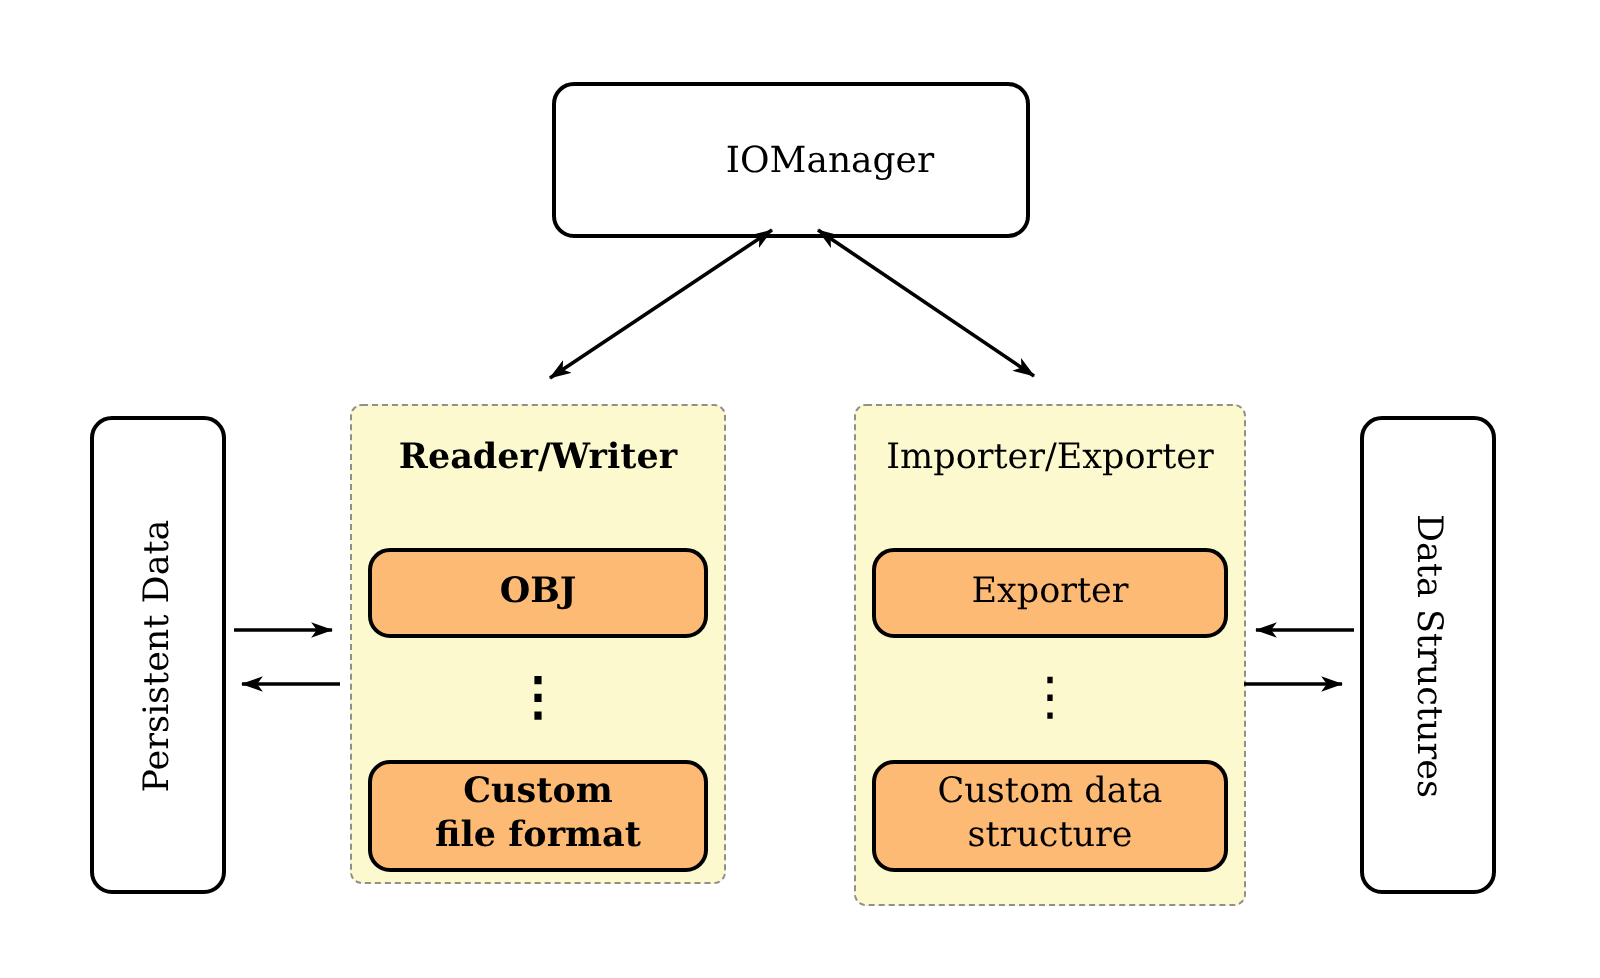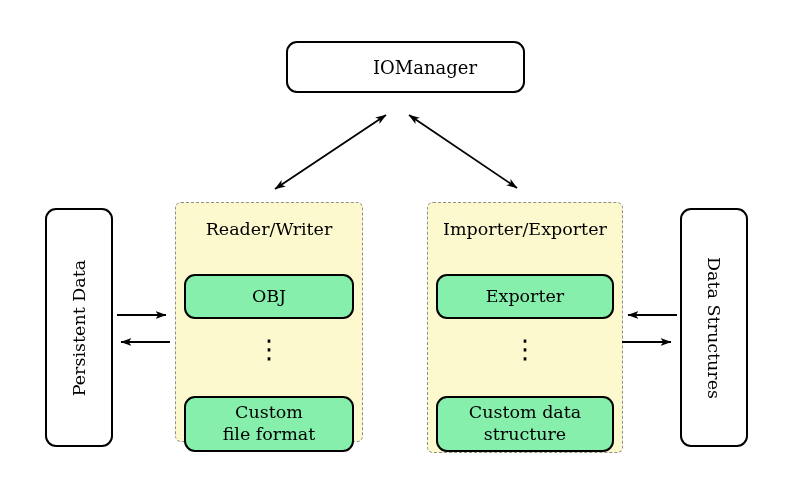--- a/index.html
+++ b/index.html
@@ -37,34 +37,34 @@
     top: 16px;
     left: 0;
     right: 0;
     text-align: center;
     font-size: 17.5px;
   }
   .item {
     position: absolute;
     left: 8px;
     right: 8px;
-    background: #86efac;
+    background: #fdba74;
     border: 2.2px solid #000000;
     border-radius: 11px;
     display: flex;
     align-items: center;
     justify-content: center;
     text-align: center;
     font-size: 17.5px;
     line-height: 1.25;
     white-space: pre-line;
     box-sizing: border-box;
   }
   .item-top { top: 71px; height: 45px; }
-  .item-bottom { top: 177px; height: 56px; margin-top: 16px; }
+  .item-bottom { top: 177px; height: 56px; }
   .dots {
     position: absolute;
     top: 120px;
     left: 0;
     right: 0;
     height: 52px;
     display: flex;
     align-items: center;
     justify-content: center;
     font-size: 26px;
@@ -79,33 +79,33 @@
     width: 800px; height: 489px;
     pointer-events: none;
   }
   .arrows line { stroke: #000000; stroke-width: 1.8px; }
 </style>
 </head>
 <body>
 
 <div class="canvas">
 
-  <div class="node" style="left:286px; top:41px; width:239px; height:52px;padding-left:39px;">
+  <div class="node" style="left:276px; top:41px; width:239px; height:78px;padding-left:39px;">
     <span>IOManager</span>
   </div>
 
   <div class="node" style="left:45px; top:208px; width:68px; height:239px;">
     <span class="vlabel rot-ccw">Persistent Data</span>
   </div>
 
   <div class="node" style="left:680px; top:208px; width:68px; height:239px;">
     <span class="vlabel rot-cw">Data Structures</span>
   </div>
 
-  <div class="group" style="left:175px; top:202px; width:188px; height:240px;">
+  <div class="group" style="left:175px; top:202px; width:188px; height:240px;font-weight:bold;">
     <div class="group-title">Reader/Writer</div>
     <div class="item item-top">
       <span>OBJ</span>
     </div>
     <div class="dots">
       <span>⋮</span>
     </div>
     <div class="item item-bottom">
       <span>Custom
 file format</span>

